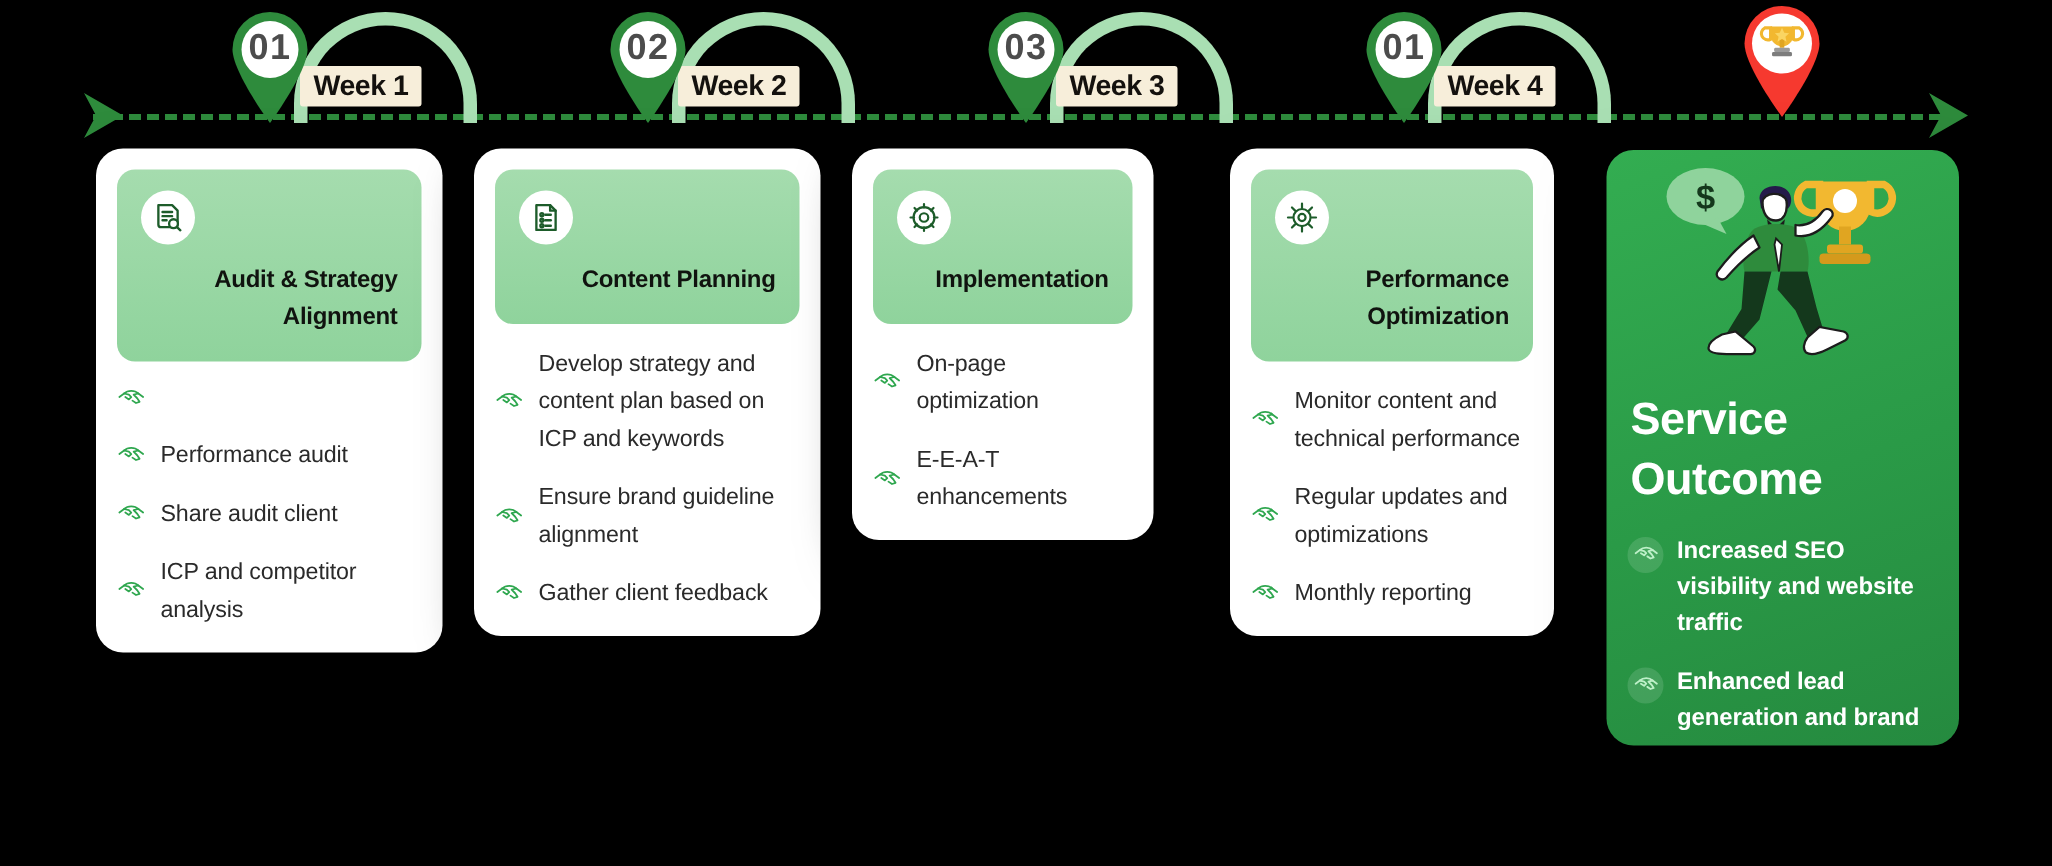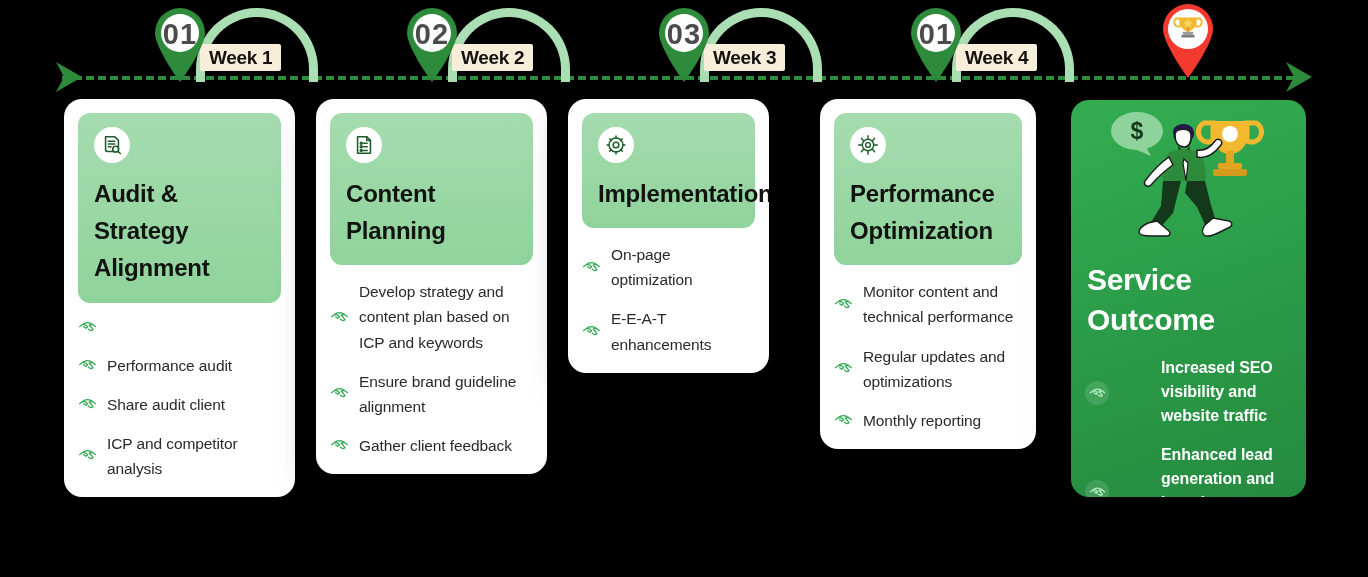--- a/index.html
+++ b/index.html
@@ -49,21 +49,21 @@
 
   .pin{
     position:absolute;
     width:62px;height:80px;
     top:4px;
   }
   .pin .pinsvg{position:absolute;left:0;top:0;}
   .pin .pinlabel{
     position:absolute;left:0;top:14px;width:62px;
     text-align:center;
-    font-size:29px;font-weight:600;color:#4c4c4c;
+    font-size:24px;font-weight:600;color:#4c4c4c;
     letter-spacing:1px;
   }
   .pin.trophy .pinlabel{top:13px;font-size:26px;}
 
   
   #cards{position:absolute;left:0;top:0;width:1368px;height:577px;}
 
   .card{
     position:absolute;
     background:#ffffff;
@@ -77,22 +77,22 @@
     background:linear-gradient(180deg,#a5dcae 0%,#8fd39c 100%);
     padding:14px 16px 16px 16px;
   }
   .head-icon{
     width:36px;height:36px;border-radius:50%;
     background:#ffffff;
     display:flex;align-items:center;justify-content:center;
     margin-bottom:12px;
   }
   .card-title{
-    font-size:24px;font-weight:700;color:#10130f;
-    line-height:1.55;letter-spacing:-0.2px;
+    font-size:16px;font-weight:700;color:#10130f;
+    line-height:1.55;letter-spacing:-0.2px;text-align:right;
   }
   .bullets{padding:14px 18px 16px 12px;}
   .bullet{
     display:flex;align-items:center;
     margin-bottom:14px;
   }
   .bullet:last-child{margin-bottom:0;}
   .bullet .bic{
     flex:0 0 22px;width:22px;height:22px;margin-right:9px;
     display:flex;align-items:center;justify-content:center;
@@ -113,21 +113,21 @@
   #outcome .hero{
     height:160px;position:relative;
     display:flex;align-items:center;justify-content:center;
   }
   #outcome .otitle{
     padding:0 16px;
     font-size:30px;font-weight:700;color:#ffffff;
     line-height:1.33;letter-spacing:-0.3px;
   }
   #outcome .obullets{padding:16px 18px 14px 14px;}
-  #outcome .obullet{display:flex;align-items:center;margin-bottom:14px;gap:43px;}
+  #outcome .obullet{display:flex;align-items:flex-start;margin-bottom:14px;}
   #outcome .obullet:last-child{margin-bottom:0;}
   #outcome .obullet .bic{
     flex:0 0 24px;width:24px;height:24px;margin-right:9px;margin-top:2px;
     border-radius:50%;
     background:rgba(255,255,255,0.13);
     display:flex;align-items:center;justify-content:center;
   }
   #outcome .obullet .btxt{
     font-size:16px;font-weight:700;color:#ffffff;line-height:1.52;
     letter-spacing:-0.1px;

